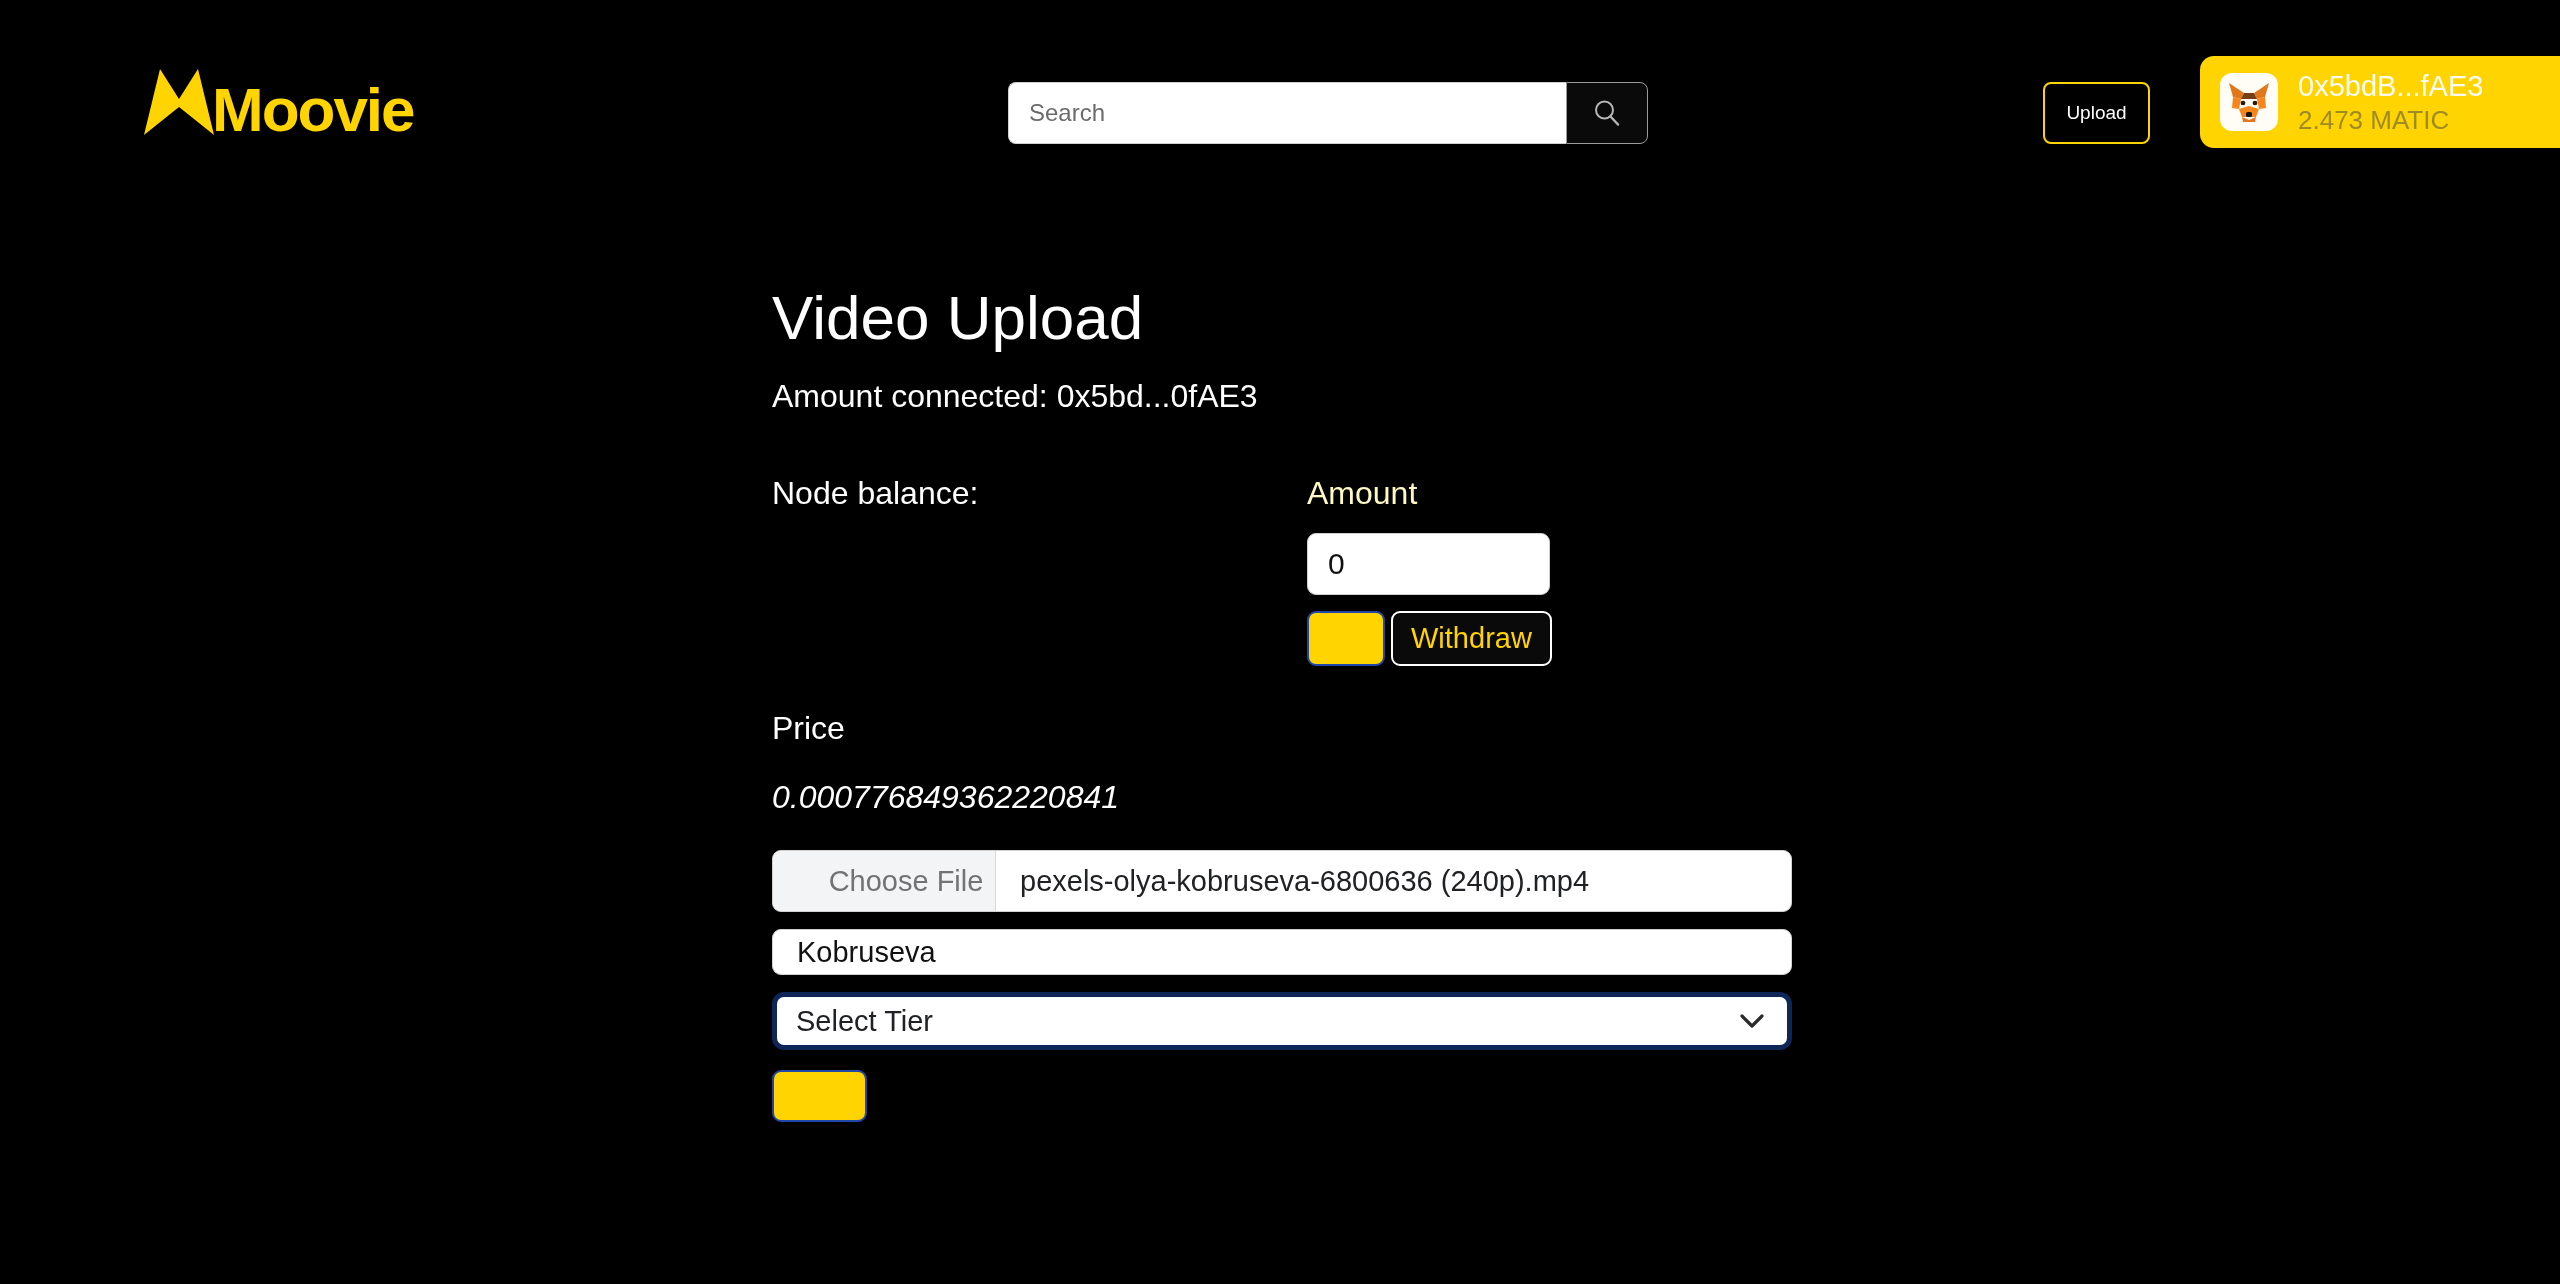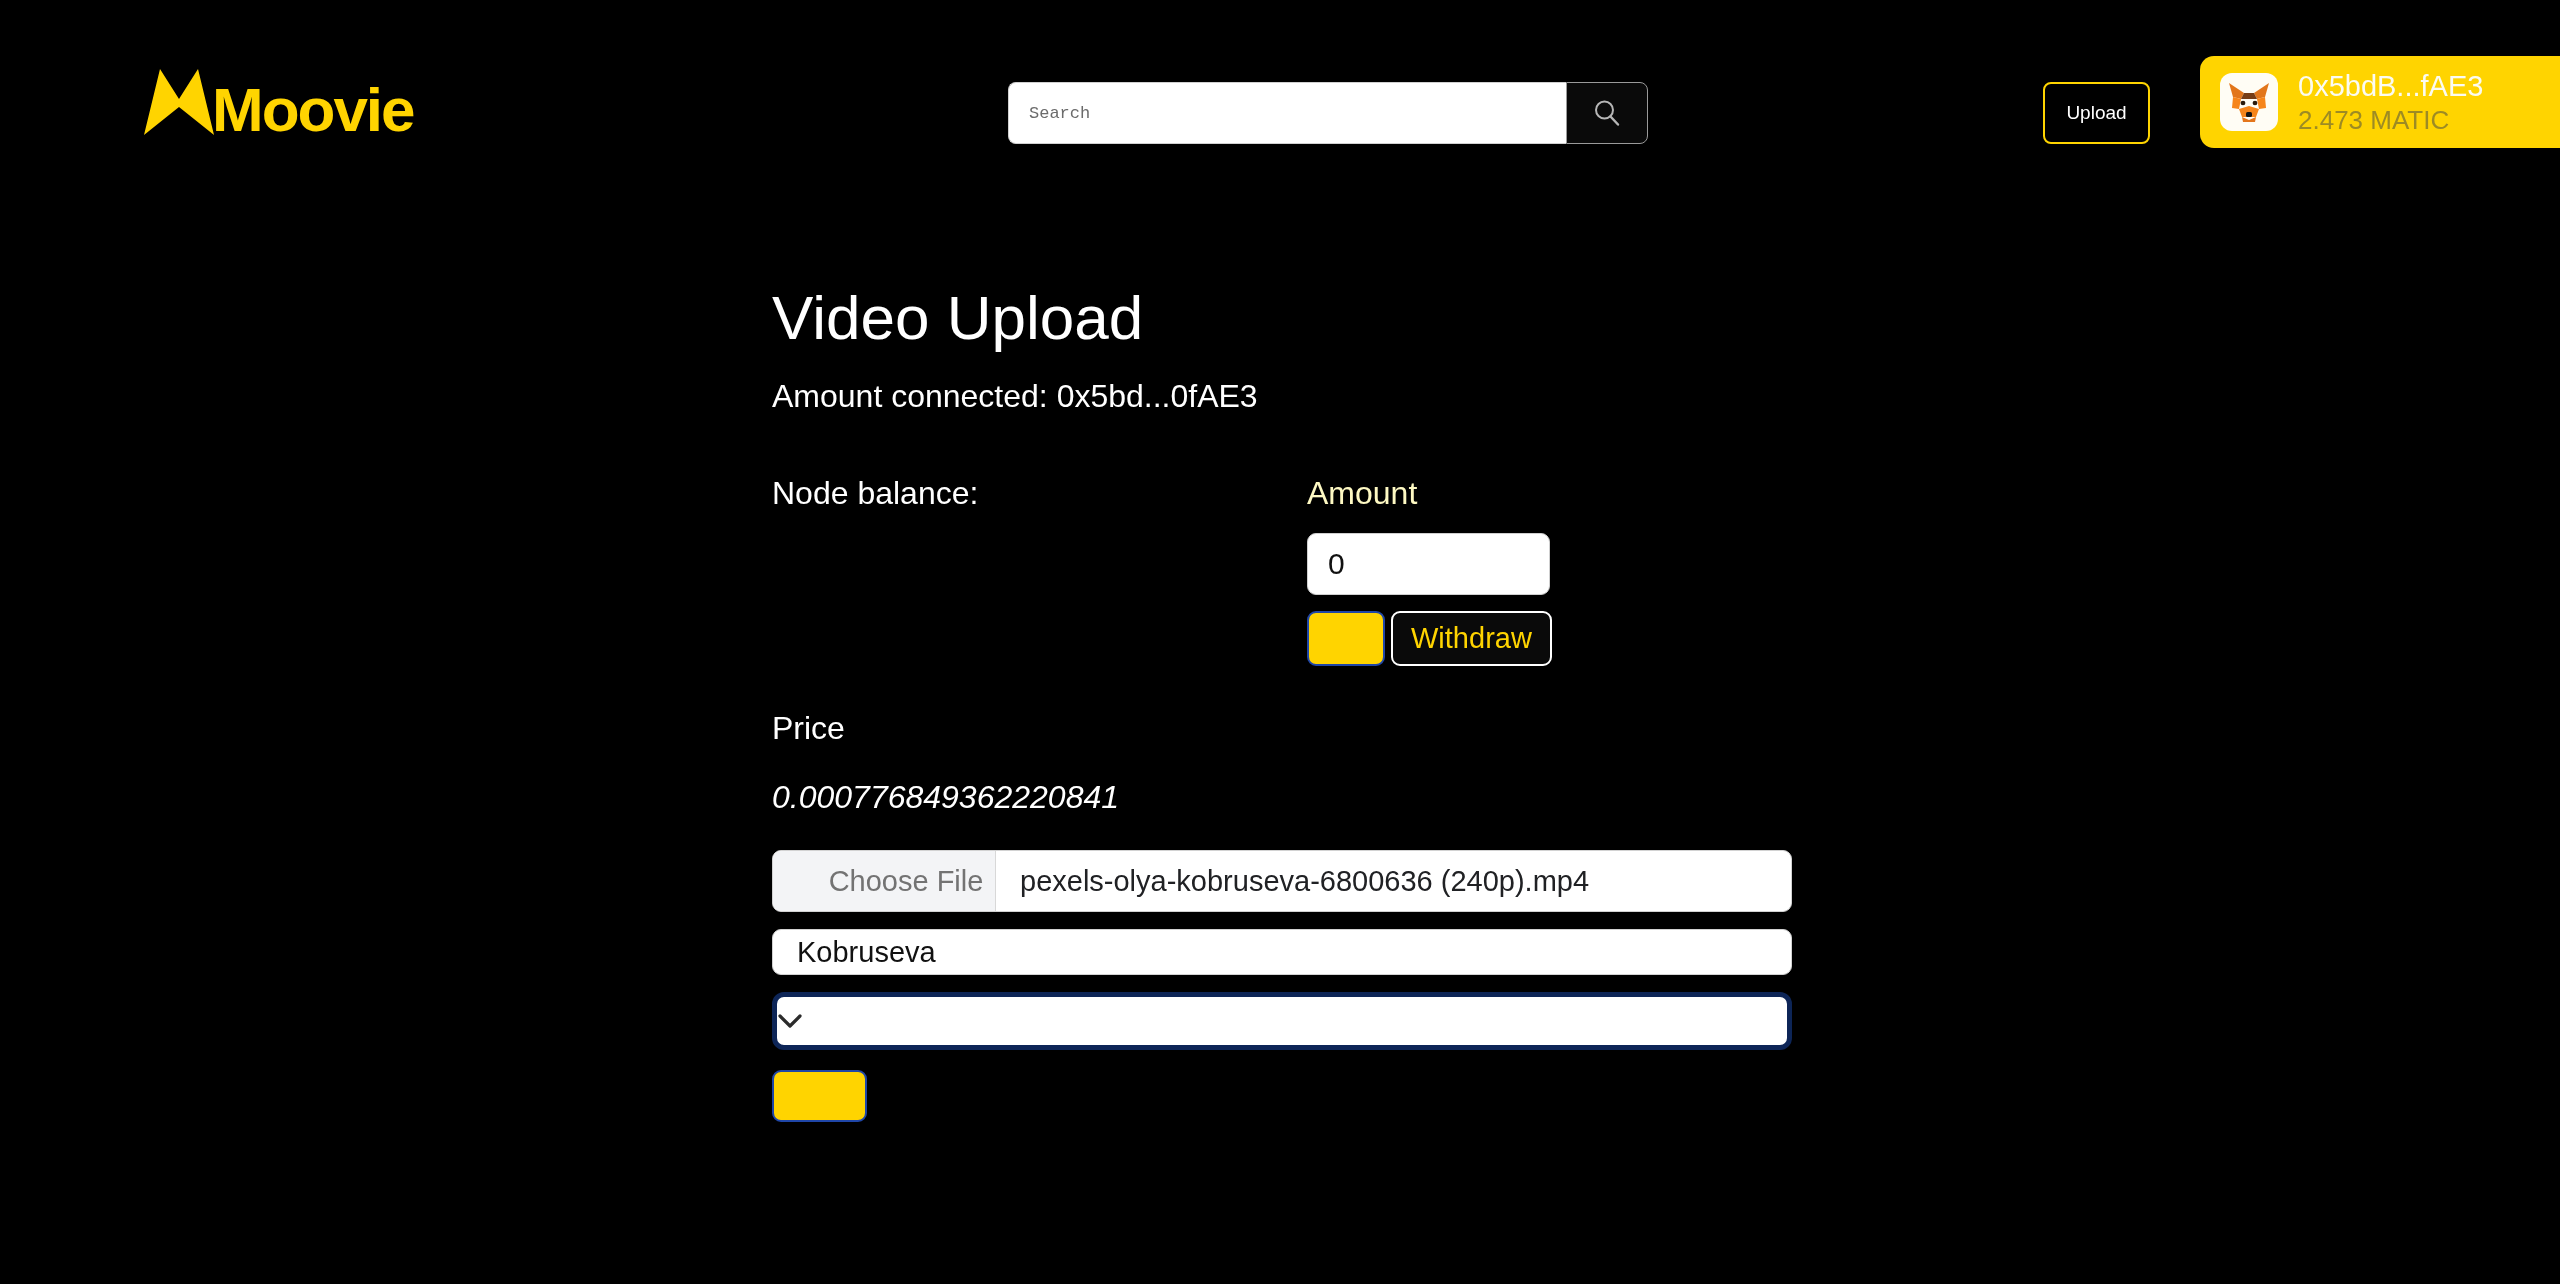--- a/index.html
+++ b/index.html
@@ -53,24 +53,24 @@
     align-items: stretch;
     height: 62px;
   }
   .search-input {
     width: 558px;
     height: 62px;
     border: 1px solid #d0d0d0;
     border-right: none;
     border-radius: 8px 0 0 8px;
     background: #ffffff;
-    font-size: 17px;
+    font-size: 24px;
     color: #222;
     padding: 0 20px;
-    font-family: Liberation Mono, monospace;
+    font-family: Liberation Sans, sans-serif;
     outline: none;
   }
   .search-input::placeholder { color: #6b6b6b; }
   .search-btn {
     width: 82px;
     height: 62px;
     background: #0a0a0a;
     border: 1px solid #9a9a9a;
     border-radius: 0 8px 8px 0;
     display: flex;
@@ -386,20 +386,21 @@
   <div class="price-value">0.000776849362220841</div>
 
   <div class="file-row">
     <div class="choose-file-btn">Choose File</div>
     <div class="file-name">pexels-olya-kobruseva-6800636 (240p).mp4</div>
   </div>
 
   <input class="title-input" type="text" value="Kobruseva" style="">
 
   <div class="tier-wrap">
+    <span class="tier-label">Select Tier</span>
     <span class="chevron">
       <svg width="26" height="16" viewBox="0 0 26 16">
         <polyline points="3,3 13,13 23,3" fill="none" stroke="#2b2b2b" stroke-width="3.2" stroke-linecap="round" stroke-linejoin="round"></polyline>
       </svg>
     </span>
   </div>
 
   <button class="submit-btn"></button>
 </div>
 

